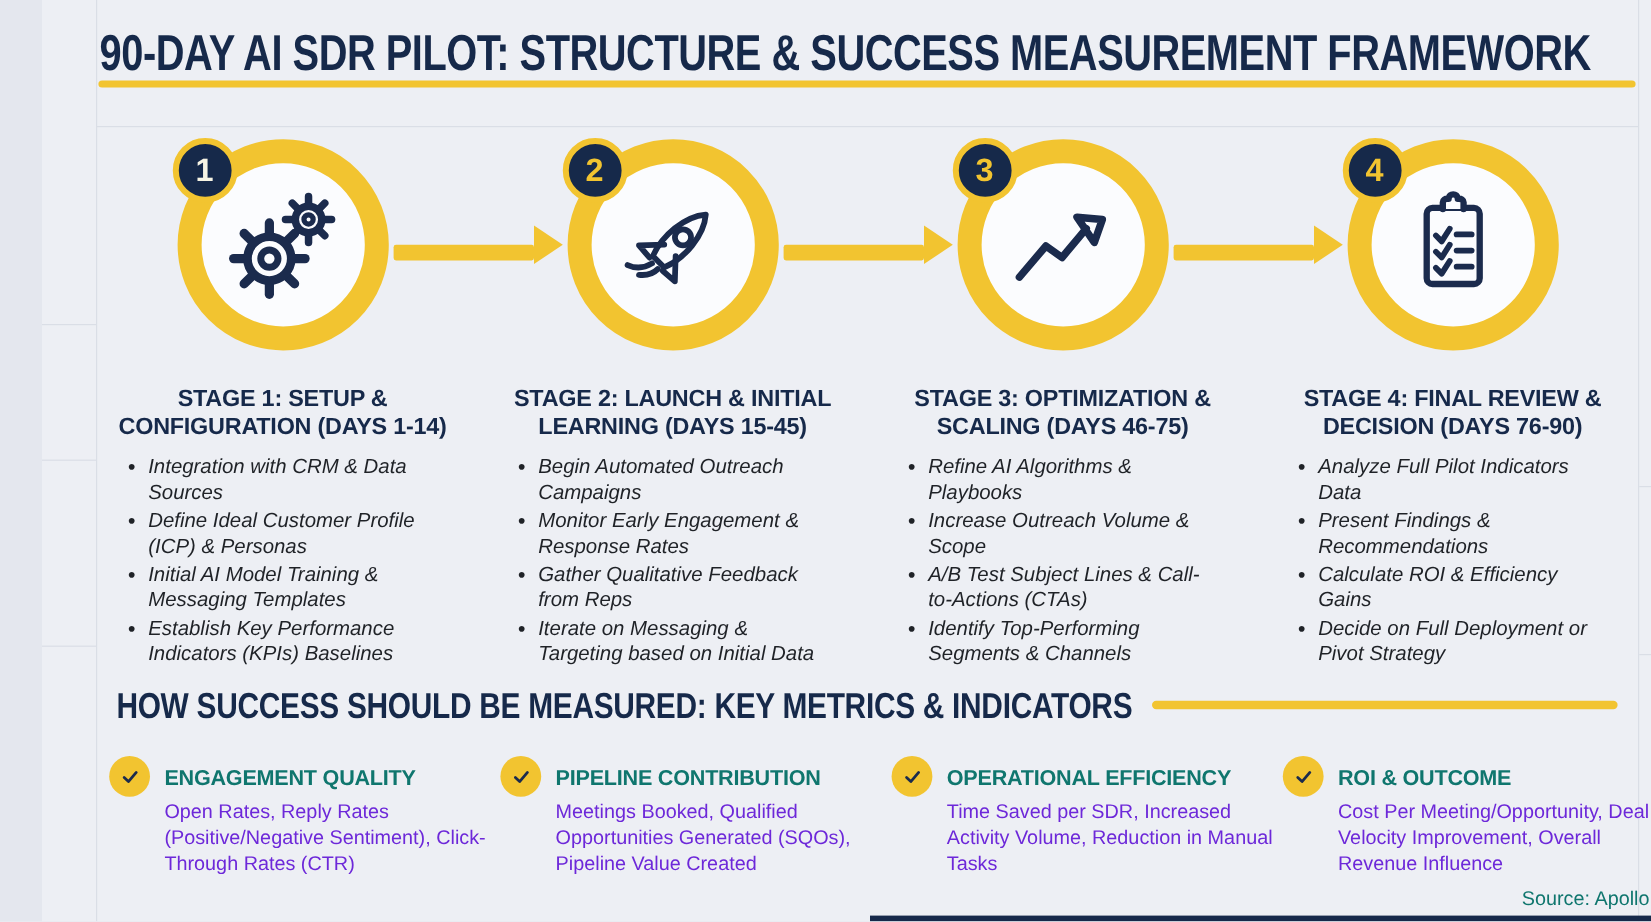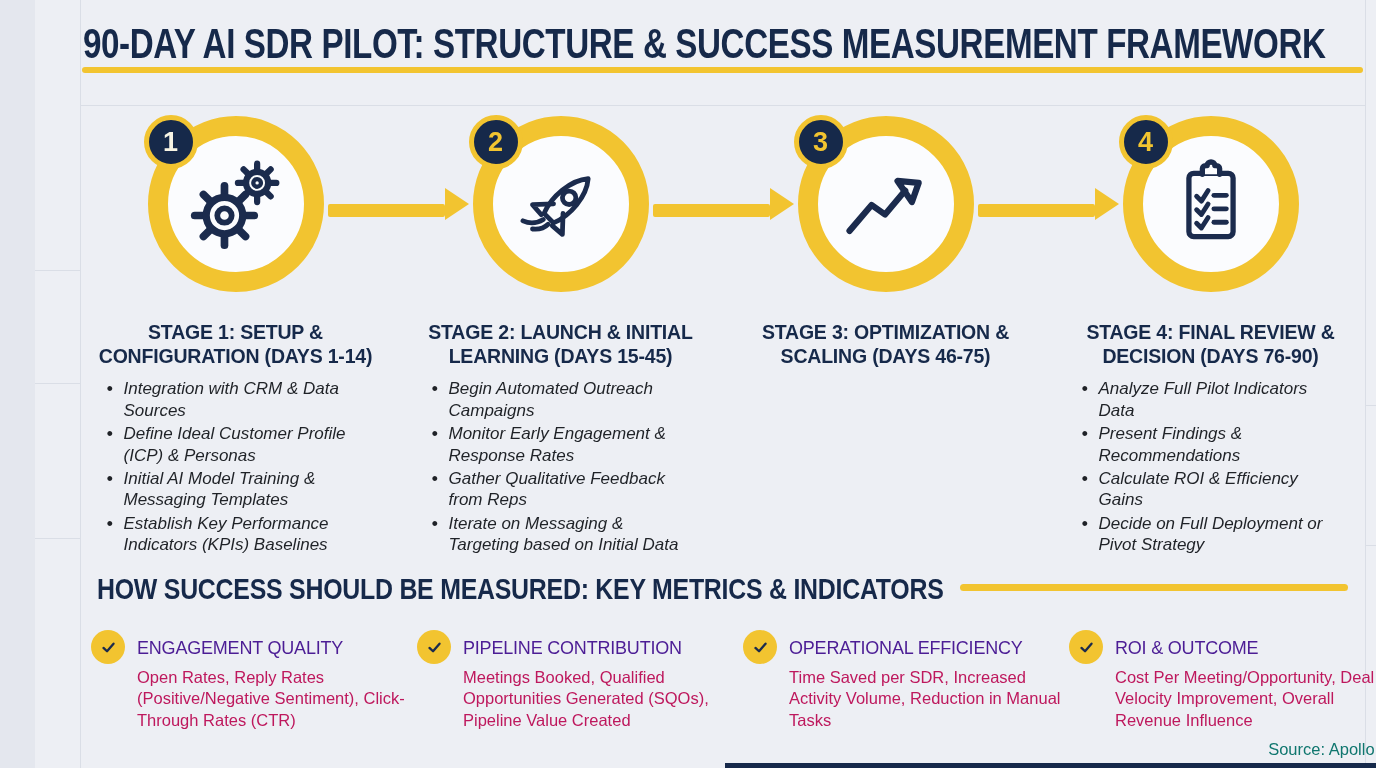--- a/index.html
+++ b/index.html
@@ -67,23 +67,23 @@
     background:#F2C430;border-radius:4px;}
 
   .metrics-row{position:absolute;left:56px;top:630px;width:1304px;
     display:grid;grid-template-columns:repeat(4,326px);}
   .metric{position:relative;padding-left:46px;box-sizing:border-box;width:320px;}
   .metric-check{
     position:absolute;left:0;top:0;width:34px;height:34px;border-radius:50%;
     background:#F2C430;display:flex;align-items:center;justify-content:center;
   }
   .metric-check svg{width:21px;height:21px;}
-  .metric-title{margin:0;padding-top:8px;font-size:18px;font-weight:400;
-    color:#4c1d95;letter-spacing:-0.2px;white-space:nowrap;}
-  .metric-desc{margin:8px 0 0 0;width:272px;font-size:16.5px;line-height:1.3;color:#be185d;}
+  .metric-title{margin:0;padding-top:8px;font-size:18px;font-weight:700;
+    color:#0f766e;letter-spacing:-0.2px;white-space:nowrap;}
+  .metric-desc{margin:8px 0 0 0;width:272px;font-size:16.5px;line-height:1.3;color:#6d28d9;}
 
   
   .source-note{position:absolute;right:19px;top:740px;font-size:16.5px;color:#0f766e;}
   .bottom-bar{position:absolute;left:690px;top:763px;width:686px;height:5px;background:#16294A;}
 </style>
 </head>
 <body>
 
 <div id="canvas">
 
@@ -184,20 +184,26 @@
           <svg viewBox="0 0 100 100">
             <g stroke="#1B2B4D" stroke-width="6.5" fill="none" stroke-linejoin="round" stroke-linecap="round">
               <polyline points="12,78 35,51 49,61 70,36"></polyline>
               <polygon points="62,26 84,28 77,48"></polygon>
             </g>
           </svg>
         </div>
         <div class="stage-badge">3</div>
       </div>
       <div class="stage-heading">STAGE 3: OPTIMIZATION &amp; SCALING (DAYS 46-75)</div>
+      <ul class="stage-bullets">
+        <li>Refine AI Algorithms &amp; Playbooks</li>
+        <li>Increase Outreach Volume &amp; Scope</li>
+        <li>A/B Test Subject Lines &amp; Call-to-Actions (CTAs)</li>
+        <li>Identify Top-Performing Segments &amp; Channels</li>
+      </ul>
     </div>
 
     <div class="stage-col">
       <div class="circle-wrap">
         <div class="stage-circle">
           <svg viewBox="0 0 100 100">
             <g stroke="#1B2B4D" stroke-width="5.5" fill="none" stroke-linejoin="round" stroke-linecap="round">
               <rect x="27" y="18" width="46" height="66" rx="5"></rect>
               <path d="M41,19 L41,13 C41,11 43,10 45,10 L46,10 C46,5 54,5 54,10 L55,10 C57,10 59,11 59,13 L59,19" fill="#FBFCFE"></path>
               <polyline points="35,42 40,47 47,36" stroke-width="5"></polyline>

